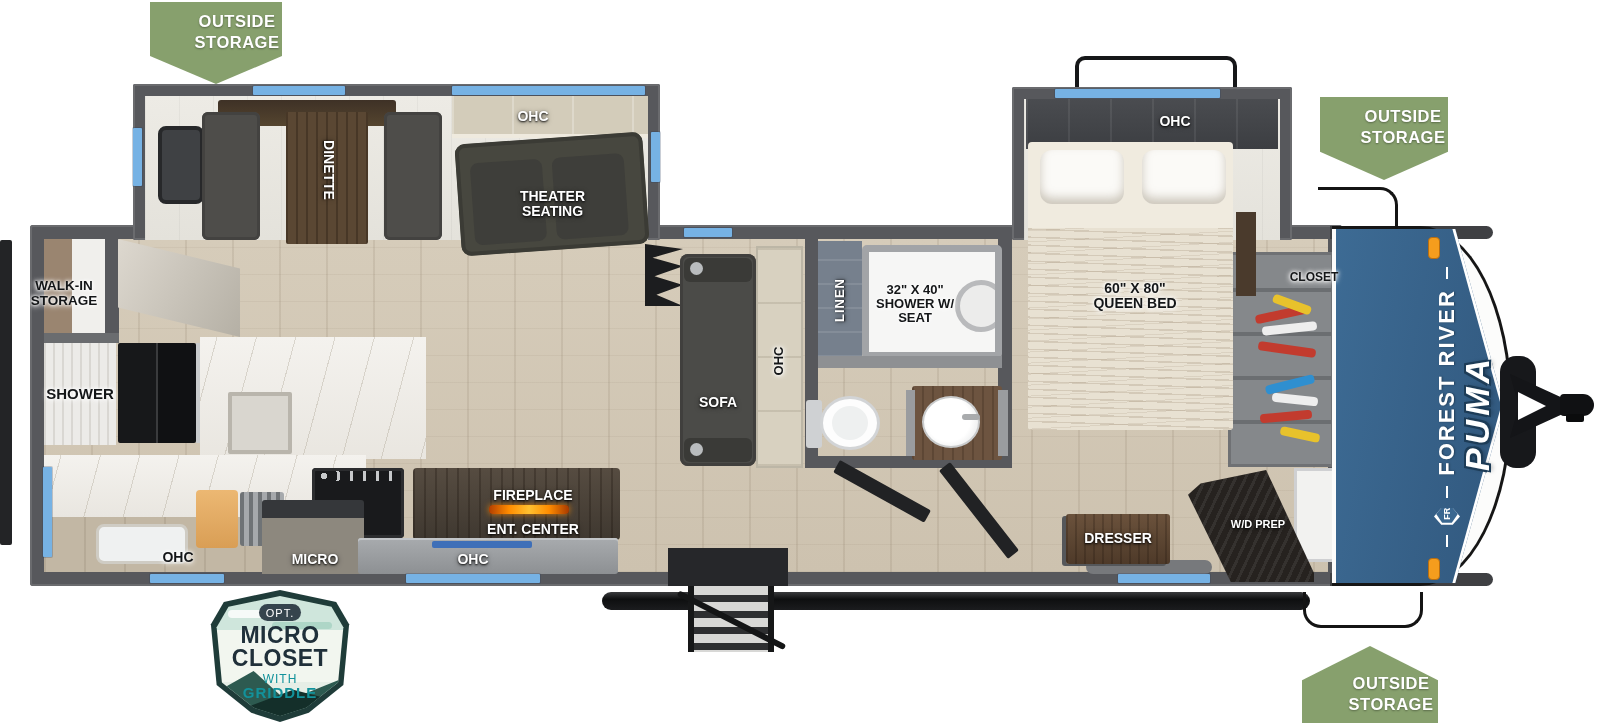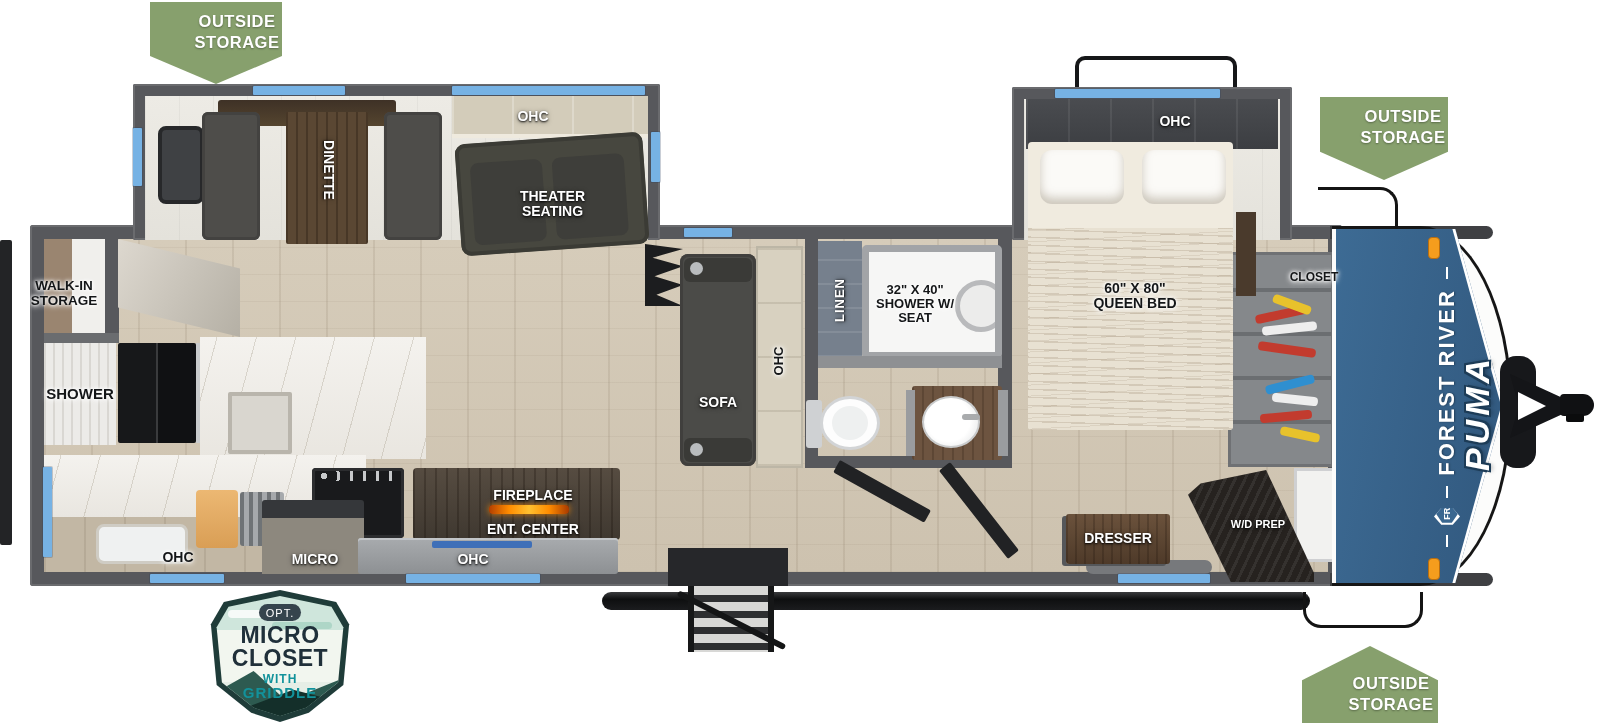--- a/index.html
+++ b/index.html
@@ -190,21 +190,21 @@
     <div class="a" style="left:6px;top:6px;width:132px;height:120px;background:linear-gradient(#cfe6dc 0 28%,#f2f6ef 28% 72%,#e6eee6 72% 100%);clip-path:polygon(50% 0%,89% 9%,98% 26%,94% 72%,70% 93%,50% 100%,30% 93%,6% 72%,2% 26%,11% 9%)">
       <div class="a" style="left:14px;top:14px;width:72px;height:8px;background:rgba(255,255,255,.8);border-radius:8px"></div>
       <div class="a" style="left:58px;top:26px;width:60px;height:7px;background:rgba(170,212,196,.9);border-radius:8px"></div>
       <div class="a" style="left:0;top:70px;width:132px;height:50px;background:#2d5a50;clip-path:polygon(0 55%,30% 10%,55% 70%,100% 22%,100% 100%,0 100%)"></div>
       <div class="a" style="left:0;top:88px;width:132px;height:32px;background:#142f2a;clip-path:polygon(0 30%,25% 72%,60% 18%,100% 60%,100% 100%,0 100%)"></div>
       <div class="a" style="left:45px;top:8px;width:42px;height:17px;background:#35444d;border-radius:9px;display:flex;align-items:center;justify-content:center">
         <span style="color:#fff;font-size:11px;font-weight:normal;letter-spacing:1px">OPT.</span>
       </div>
       <div class="lbl" style="left:0;top:28px;width:132px;height:24px;font-size:23px;font-weight:800;color:#20303a;letter-spacing:.5px">MICRO</div>
       <div class="lbl" style="left:0;top:51px;width:132px;height:24px;font-size:23px;font-weight:800;color:#20303a;letter-spacing:.5px">CLOSET</div>
-      <div class="lbl" style="left:0;top:77px;width:132px;height:13px;font-size:12px;font-weight:700;color:#12929b;letter-spacing:1px">WITH</div>
+      <div class="lbl" style="left:0;top:77px;width:132px;height:13px;font-size:12px;font-weight:400;color:#12929b;letter-spacing:1px">WITH</div>
       <div class="lbl" style="left:0;top:90px;width:132px;height:15px;font-size:15px;font-weight:800;color:#12929b;letter-spacing:1px">GRIDDLE</div>
     </div>
   </div>
 
   <div class="lbl lb" style="left:18px;top:272px;width:92px;height:44px;font-size:13.5px">WALK-IN STORAGE</div>
   <div class="lbl lb" style="left:44px;top:384px;width:72px;height:20px;font-size:15px">SHOWER</div>
   <div class="lbl lb" style="left:138px;top:548px;width:80px;height:20px;font-size:14px">OHC</div>
   <div class="lbl lw" style="left:275px;top:550px;width:80px;height:20px;font-size:14px">MICRO</div>
   <div class="lbl lw" style="left:473px;top:487px;width:120px;height:18px;font-size:14px">FIREPLACE</div>
   <div class="lbl lw" style="left:463px;top:521px;width:140px;height:18px;font-size:14px">ENT. CENTER</div>

